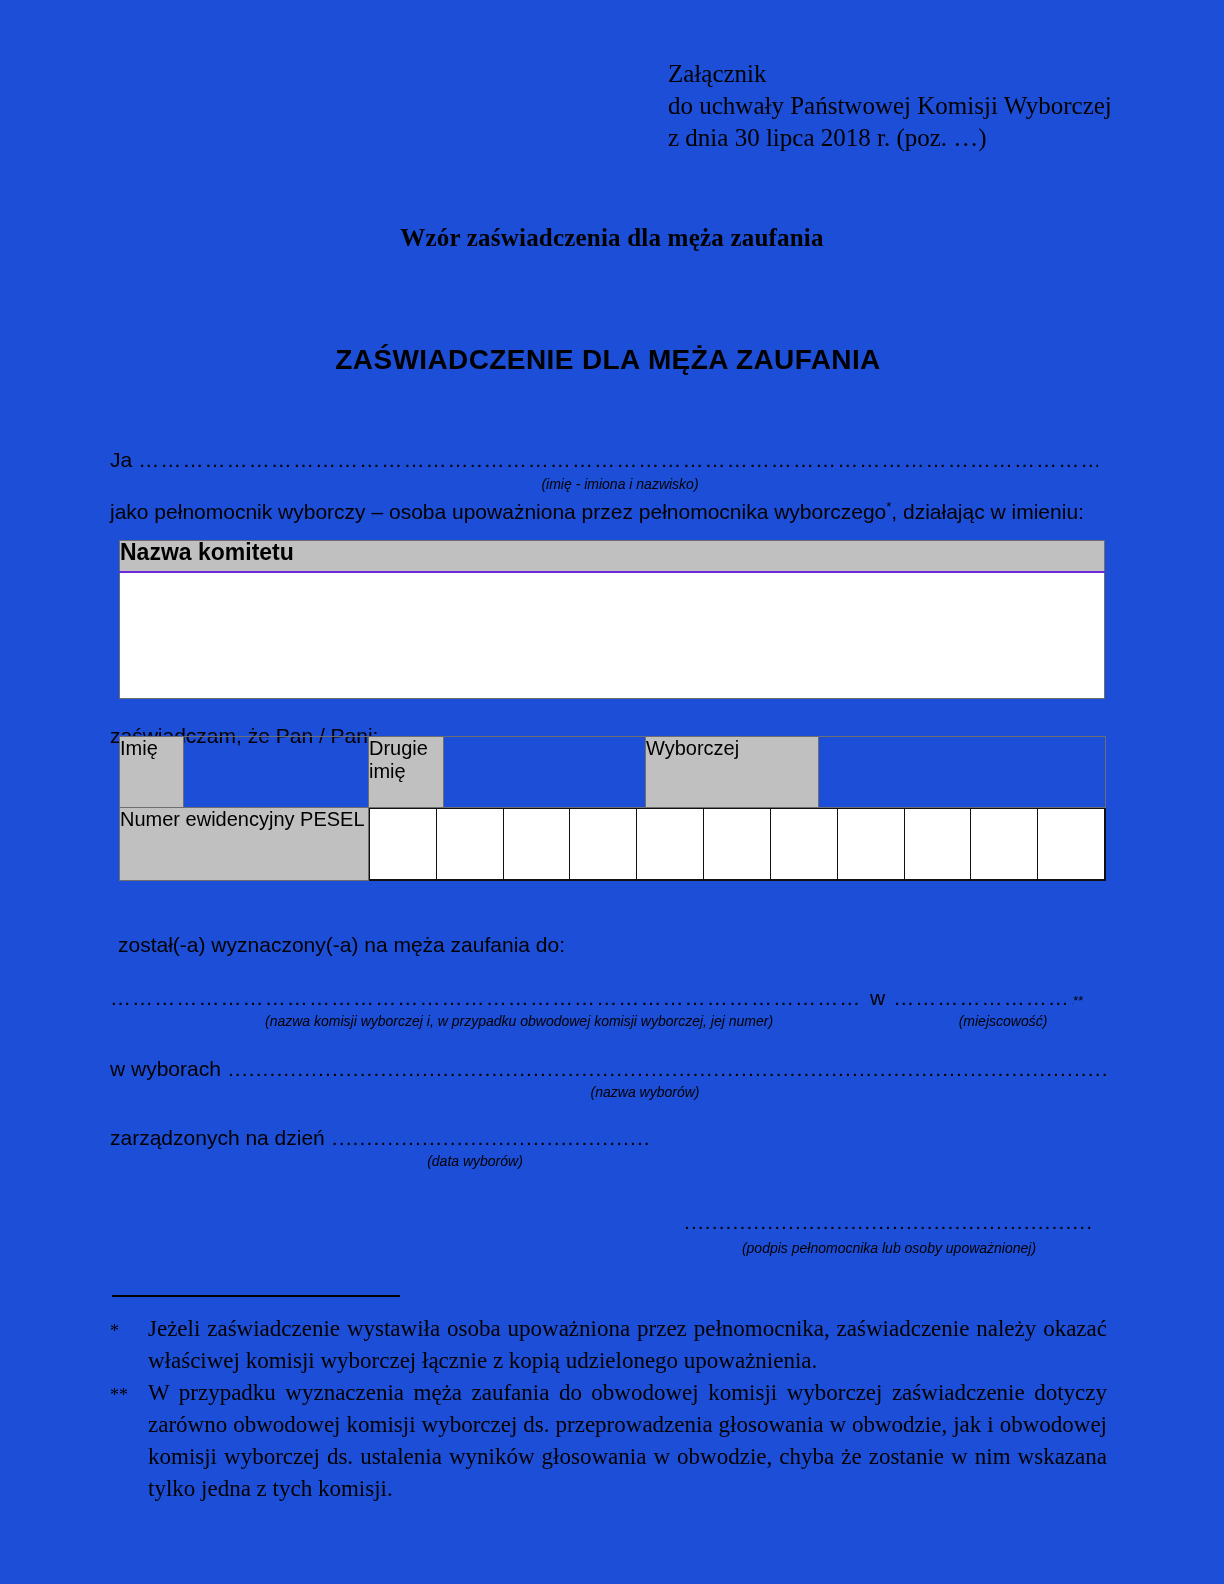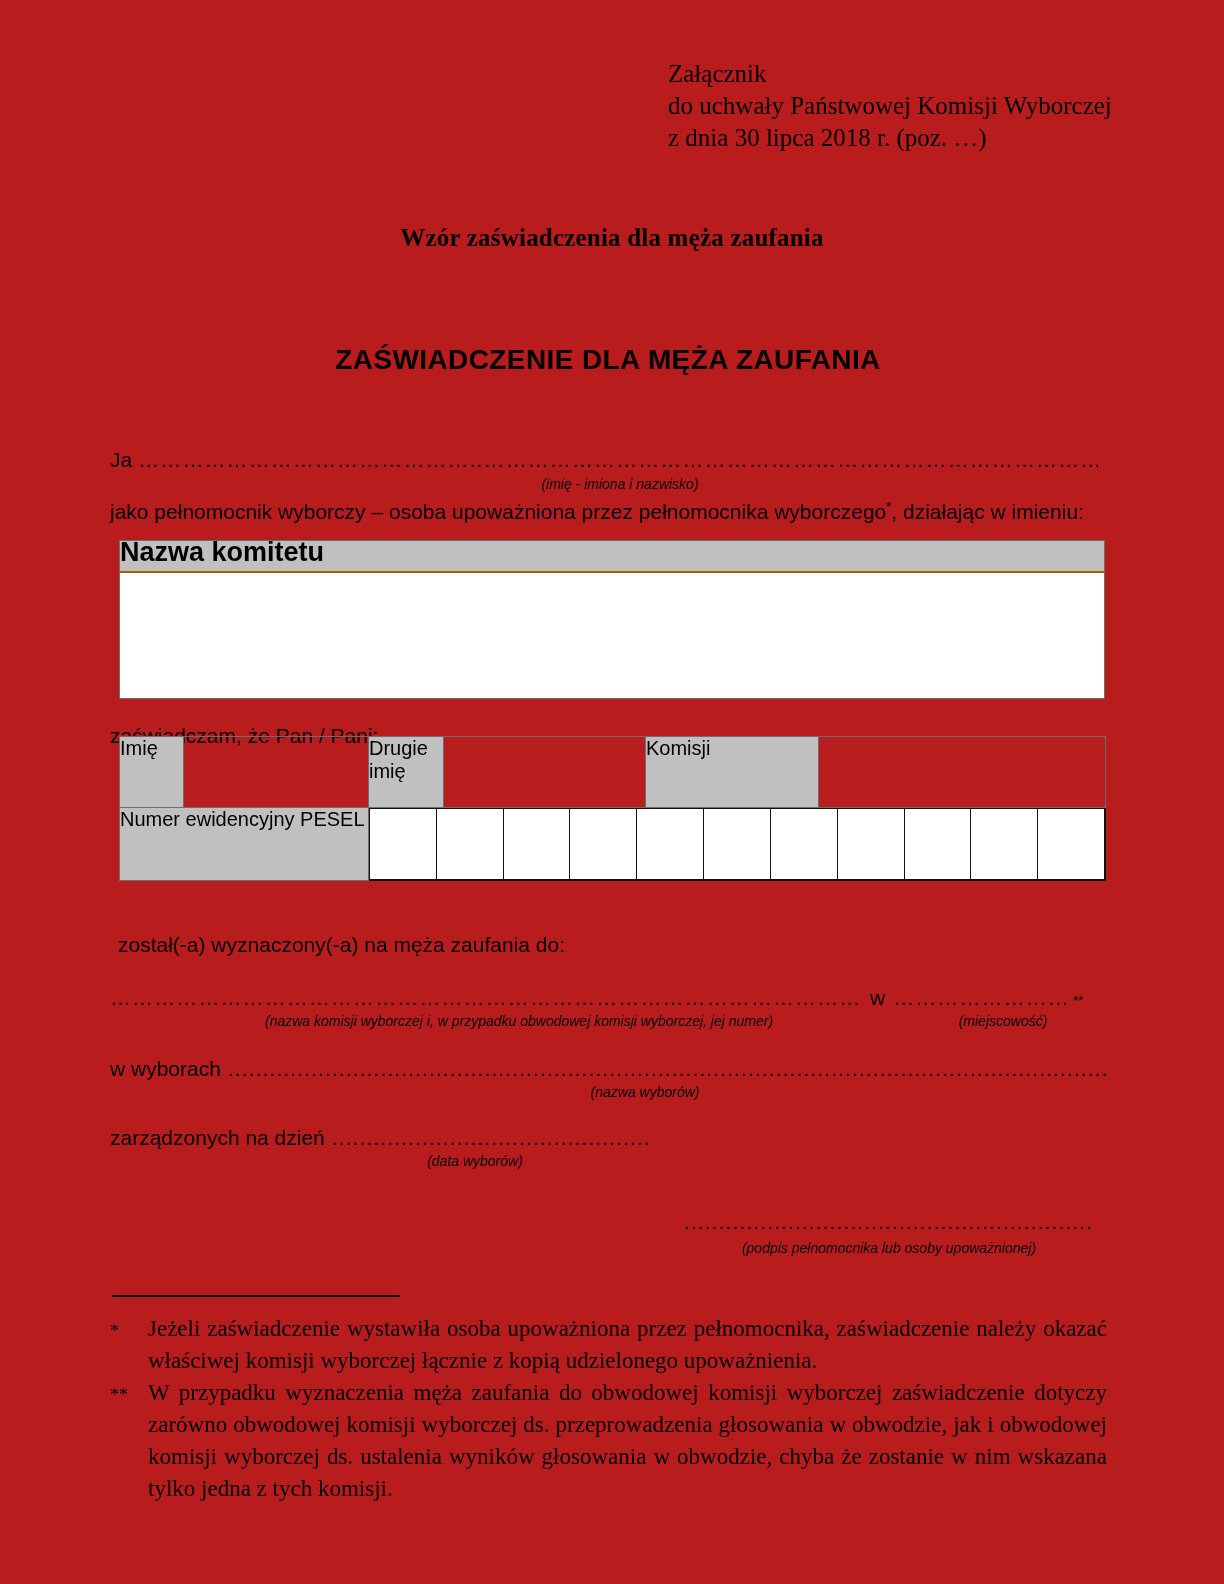--- a/index.html
+++ b/index.html
@@ -4,21 +4,21 @@
 <style>
   html, body {
     margin: 0;
     padding: 0;
     background: #ffffff;
   }
   .page {
     position: relative;
     width: 1224px;
     height: 1584px;
-    background: #b91c1c;
+    background: #1d4ed8;
     font-family: "Liberation Sans", sans-serif;
     color: #000000;
     overflow: hidden;
   }
 
   
   .doc-header {
     position: absolute;
     left: 668px;
     top: 58px;
@@ -117,22 +117,22 @@
   .cell-pad {
     padding: 5px 0 0 9px;
     line-height: 23px;
   }
 
   
   #committee-table { left: 119px; top: 540px; width: 986px; }
   #committee-table td.hdr {
     height: 30px;
     font-weight: bold;
-    font-size: 27px;
-    border-bottom: 2px solid #a16207;
+    font-size: 23px;
+    border-bottom: 2px solid #6d28d9;
   }
   #committee-table td.body { height: 125px; background: #fff; }
 
   
   #person-table { left: 119px; top: 736px; width: 986px; }
   #person-table td { height: 70px; }
   #person-table td.pesel-label {
     height: 42px;
     font-size: 20px;
     vertical-align: top;
@@ -231,21 +231,21 @@
         <col style="width:202px">
       <col style="width:173px">
         <col style="width:287px">
     </colgroup>
     <tbody>
         <tr>
       <td class="gray cell-pad">Imię</td>
       <td class="cell-pad"></td>
       <td class="gray cell-pad">Drugie imię</td>
       <td class="cell-pad"></td>
-      <td class="gray cell-pad">Komisji</td>
+      <td class="gray cell-pad">Wyborczej</td>
       <td class="cell-pad"></td>
     </tr>
     <tr>
       <td class="gray pesel-label cell-pad" colspan="2">Numer ewidencyjny PESEL</td>
       <td class="pesel-box" colspan="4" style="padding:0;">
         <table style="border-collapse:collapse; table-layout:fixed; width:100%; height:40px;">
           <tbody>
                 <tr>
             <td style="border:1px solid #111;"></td>
             <td style="border:1px solid #111;"></td>

